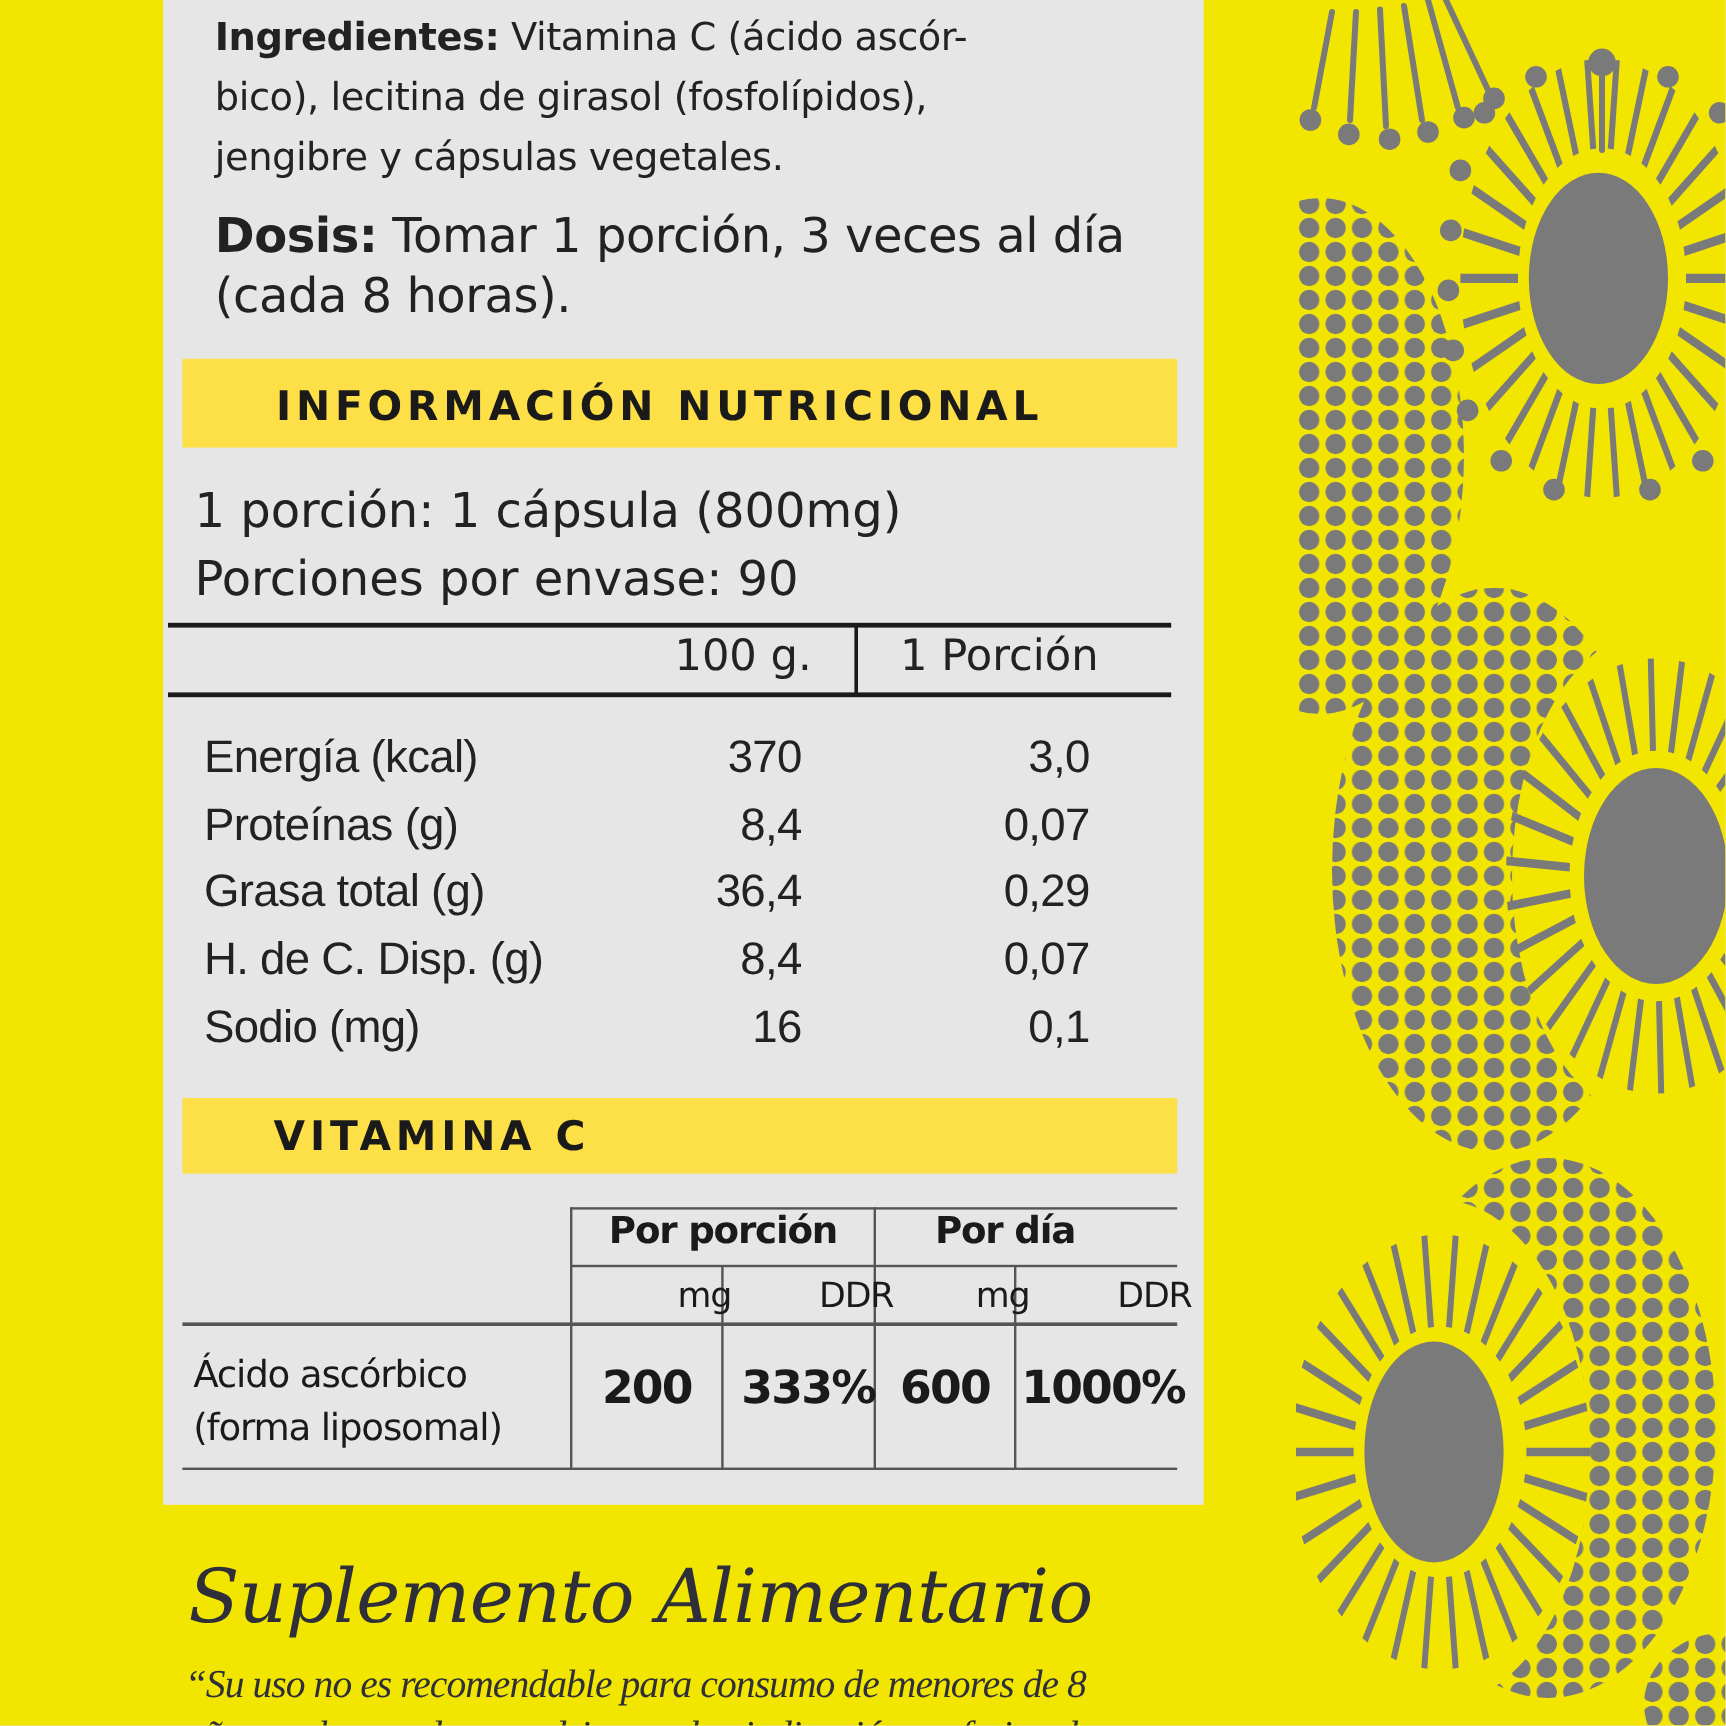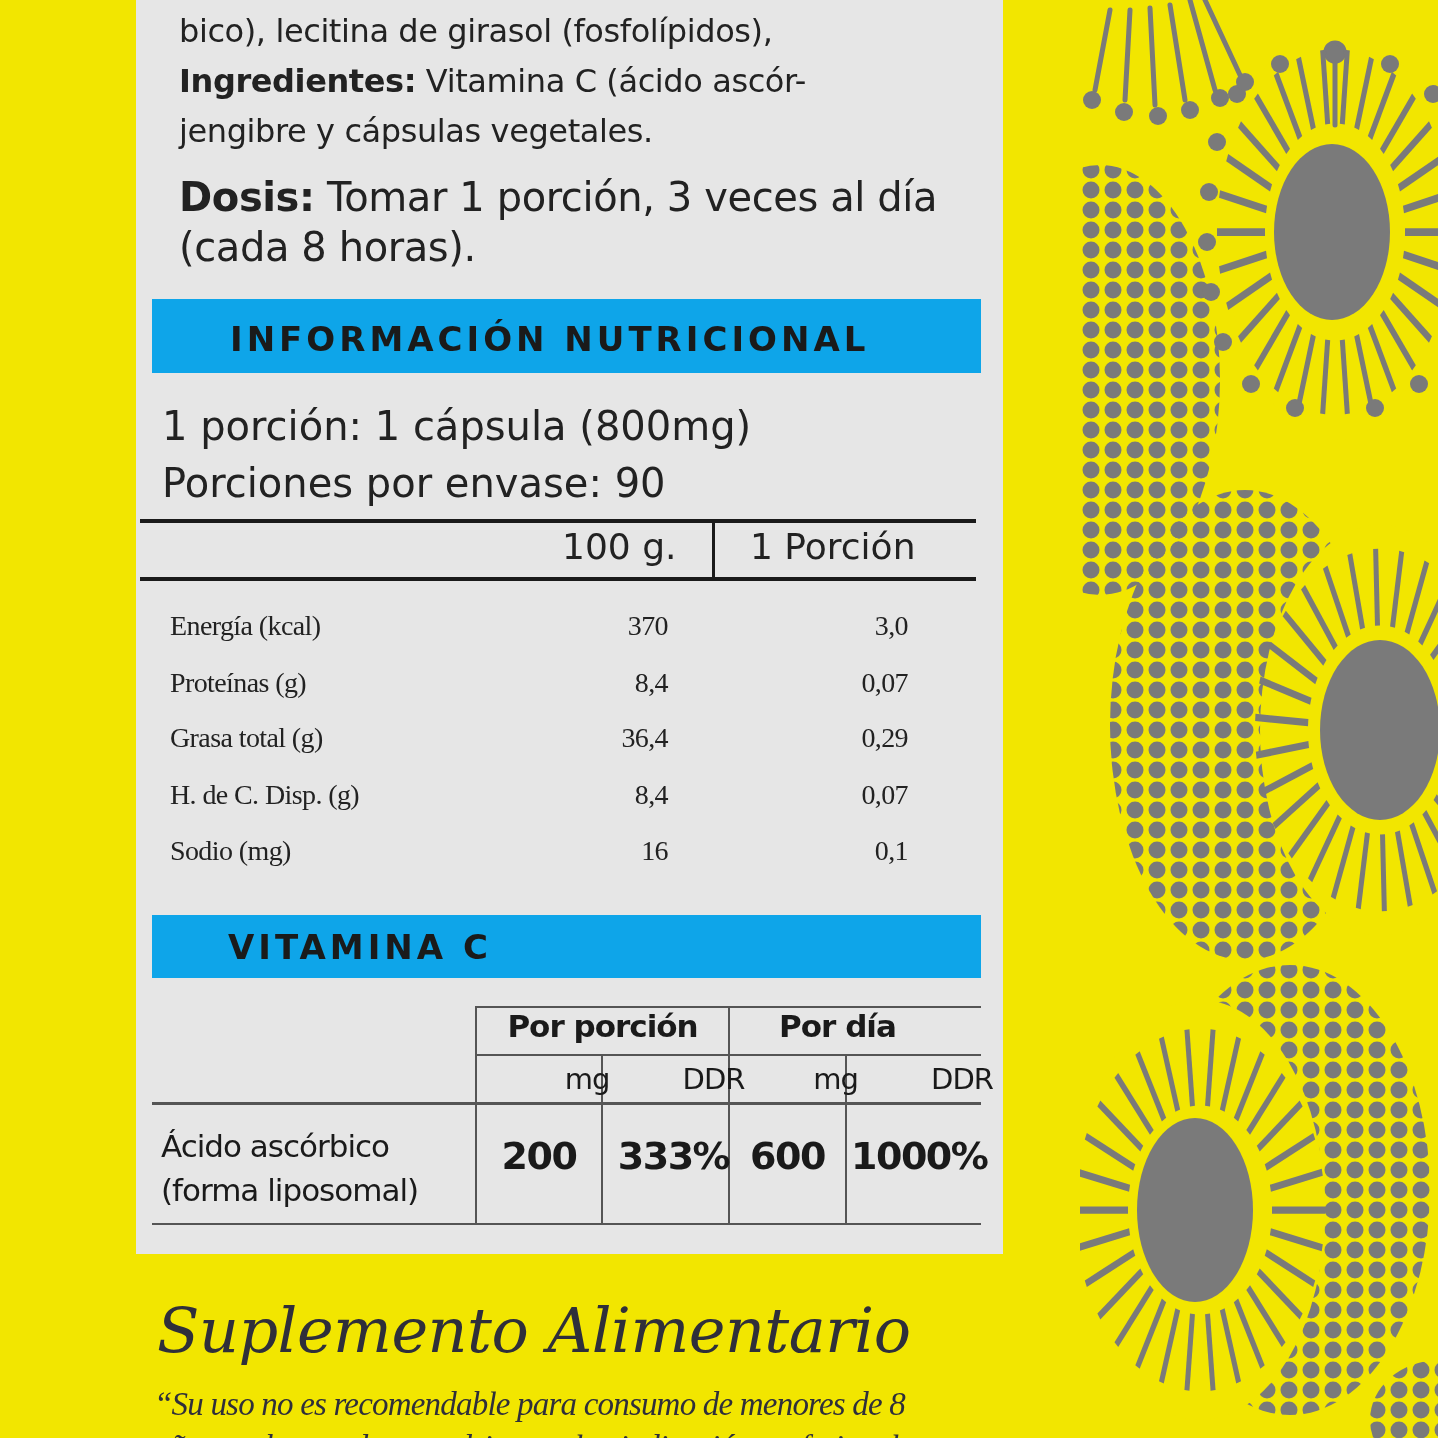--- a/index.html
+++ b/index.html
@@ -16,35 +16,35 @@
       position: absolute; left: 179px; top: 6px; width: 800px;
       font-size: 35px; line-height: 50px; color: #222; letter-spacing: -0.4px;
       font-family: "DejaVu Sans", sans-serif; font-size: 32px;
     }
     .ingredients b { font-weight: bold; }
     .dosis {
       position: absolute; left: 179px; top: 172px; width: 800px;
       font-family: "DejaVu Sans", sans-serif; font-size: 40px; line-height: 50px; color: #222; letter-spacing: -0.4px;
     }
     .band {
-      position: absolute; left: 152px; width: 829px; background: #0ea5e9;
+      position: absolute; left: 152px; width: 829px; background: #fde047;
       font-family: "DejaVu Sans", sans-serif; font-weight: bold; letter-spacing: 4px;
       font-size: 34px; color: #1a1a1a;
     }
     .band.info { top: 299px; height: 74px; }
     .band.info span { position: absolute; left: 78px; top: 20px; }
     .band.vit { top: 915px; height: 63px; }
     .band.vit span { position: absolute; left: 76px; top: 12px; }
     .serving {
       position: absolute; left: 162px; top: 398px;
       font-family: "DejaVu Sans", sans-serif; font-size: 40px; line-height: 57px; color: #222;
     }
     .rule { position: absolute; background: #1a1a1a; }
     .ntable-head { position: absolute; top: 526px; font-family: "DejaVu Sans", sans-serif; font-size: 36px; color: #222; }
-    .nrow { position: absolute; left: 170px; width: 760px; height: 56px; font-family: Liberation Serif, serif; font-size: 28px; color: #222; letter-spacing: -0.6px; }
+    .nrow { position: absolute; left: 170px; width: 760px; height: 56px; font-family: Liberation Sans, sans-serif; font-size: 38px; color: #222; letter-spacing: -0.6px; }
     .nrow .lbl { position: absolute; left: 0; top: 0; }
     .nrow .v100 { position: absolute; right: 262px; top: 0; text-align: right; }
     .nrow .vpor { position: absolute; right: 22px; top: 0; text-align: right; }
     .vt-line { position: absolute; background: #555; }
     .vt-cell { position: absolute; font-family: "DejaVu Sans", sans-serif; color: #1a1a1a; text-align: center; }
     .vt-h1 { font-size: 31px; font-weight: bold; letter-spacing: -1px; }
     .vt-h2 { font-size: 29px; letter-spacing: -1px; padding-left: 48px; }
     .vt-val { font-size: 38px; font-weight: bold; letter-spacing: -1.5px; }
     .vt-label { position: absolute; left: 161px; top: 1124px; font-family: "DejaVu Sans", sans-serif; font-size: 31px; line-height: 44px; letter-spacing: -1px; color: #1a1a1a; }
     .supl {
@@ -56,22 +56,22 @@
       font-family: "Liberation Serif", serif; font-style: italic; font-size: 33px; line-height: 43px; color: #2f2f3a; letter-spacing: -0.8px;
     }
     .pattern { position: absolute; left: 1080px; top: 0; width: 358px; height: 1438px; overflow: hidden; }
   </style>
 </head>
 <body>
 
 <div class="panel"></div>
 
 <div class="ingredients">
+  <div><b>Ingredientes:</b><span> Vitamina C (ácido ascór-</span></div>
   <div>bico), lecitina de girasol (fosfolípidos),</div>
-  <div><b>Ingredientes:</b><span> Vitamina C (ácido ascór-</span></div>
   <div>jengibre y cápsulas vegetales.</div>
 </div>
 
 <div class="dosis">
   <div><b>Dosis:</b><span> Tomar 1 porción, 3 veces al día</span></div>
   <div>(cada 8 horas).</div>
 </div>
 
 <div class="band info">
   <span>INFORMACIÓN NUTRICIONAL</span>

